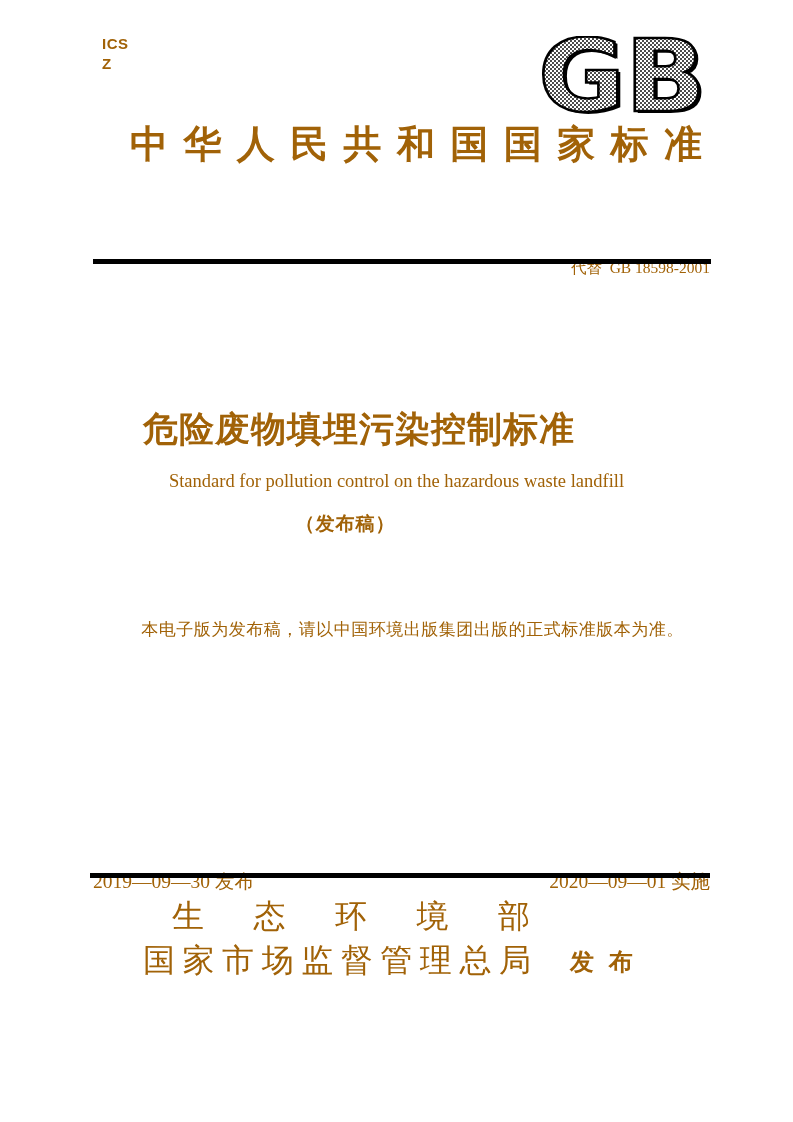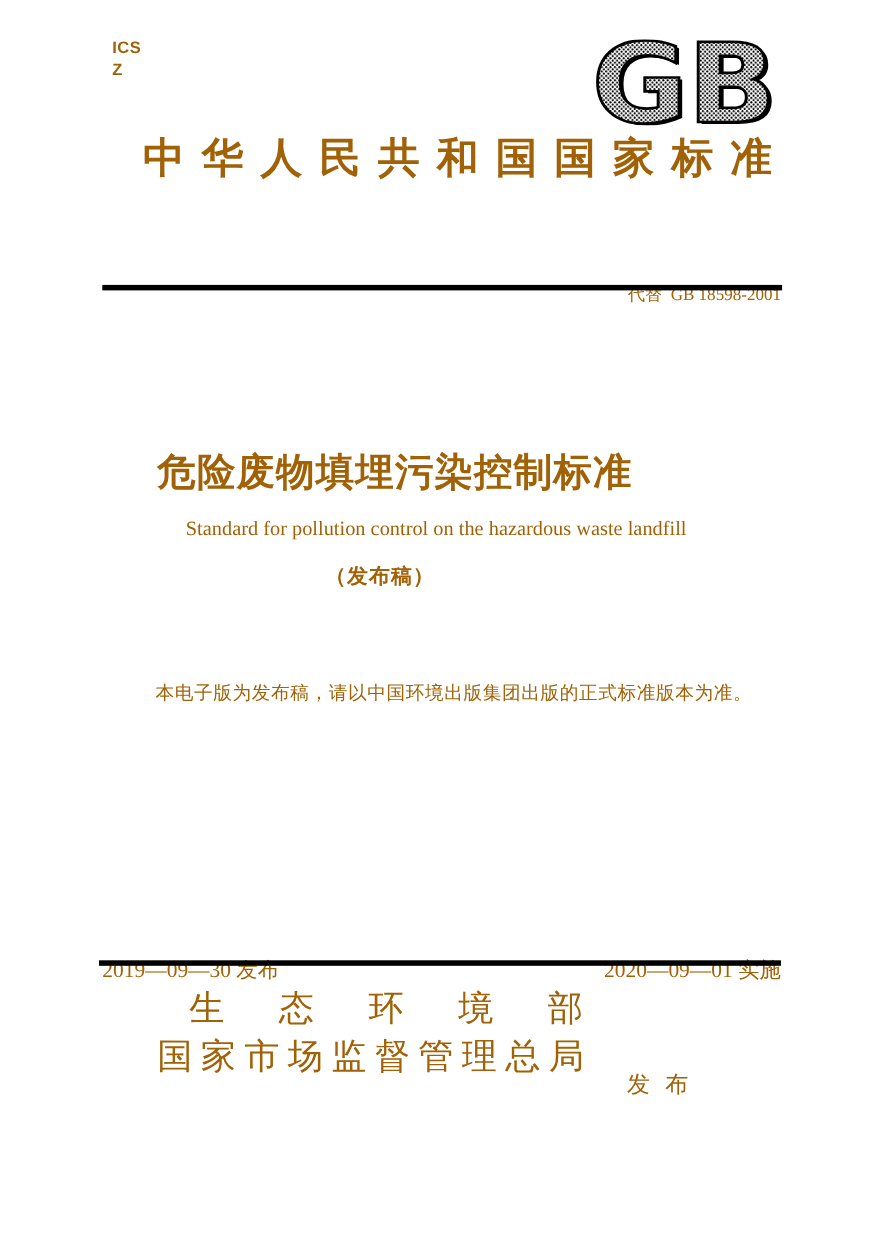--- a/index.html
+++ b/index.html
@@ -90,23 +90,23 @@
     left: 172px; top: 896px; width: 358px;
     display: flex; justify-content: space-between;
     font-size: 32px; line-height: 40px;
   }
   .publisher-2 {
     left: 143px; top: 940px; width: 388px;
     display: flex; justify-content: space-between;
     font-size: 32px; line-height: 40px;
   }
   .issue-label {
-    left: 570px; top: 972px;
+    left: 570px; top: 946px;
     font-family: "Liberation Sans", "DejaVu Sans", sans-serif;
-    font-size: 21px; font-weight: 400;
+    font-size: 24px; font-weight: 700;
     white-space: pre; letter-spacing: 4px;
   }
 </style>
 </head>
 <body>
 
 <div class="page">
 
   <div class="abs ics">
     <div>ICS</div>

